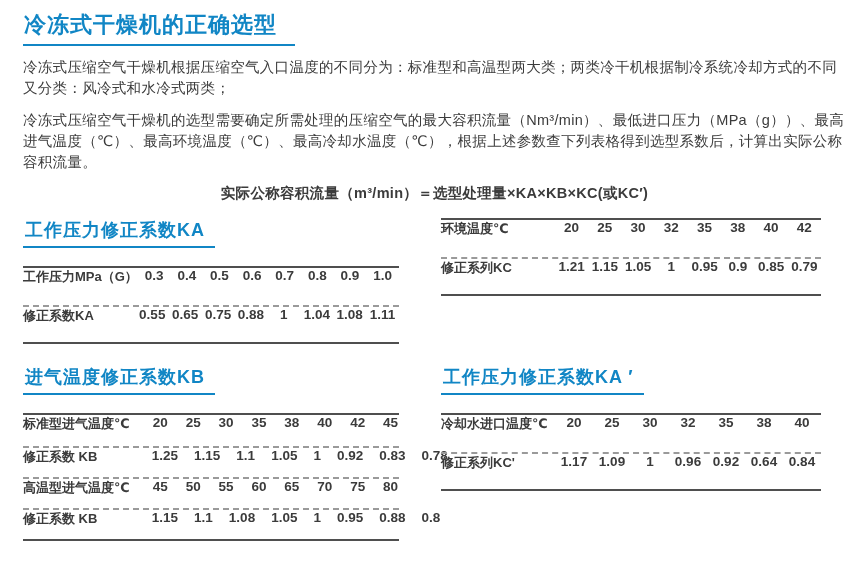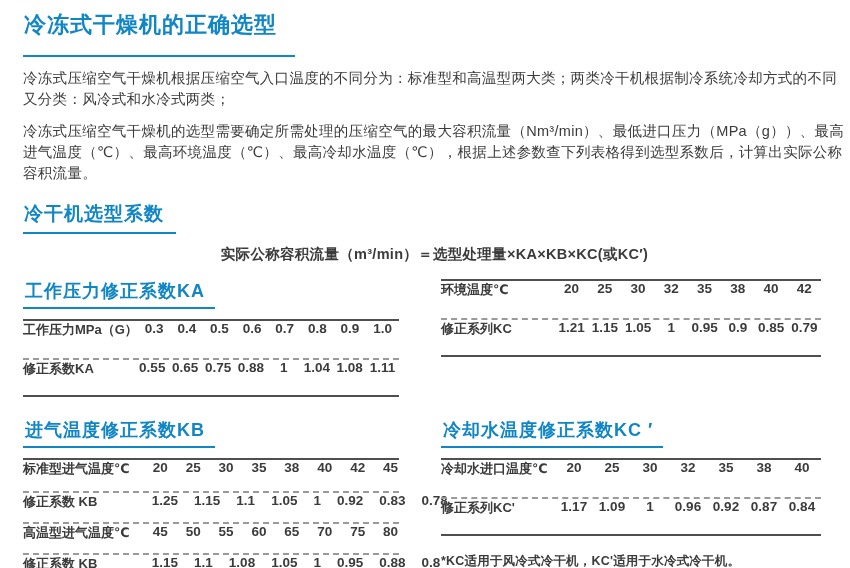--- a/index.html
+++ b/index.html
@@ -9,21 +9,21 @@
     font-family:"Liberation Sans","DejaVu Sans",sans-serif;
     color:#3b3b3b;
   }
   .page { padding:10px 4px 0 23px; }
 
   h1.doc-title {
     display:inline-block;
     font-size:22px; font-weight:bold; letter-spacing:1px;
     color:var(--accent);
     border-bottom:2px solid var(--accent);
-    padding:0 18px 15px 1px;
+    padding:0 18px 4px 1px;
   }
 
   p.body-text {
     margin-top:11px;
     font-size:14.5px; line-height:21px; font-weight:400;
     letter-spacing:0.3px;
     color:#3b3b3b;
   }
 
   .h2-wrap { margin-top:17px; }
@@ -47,21 +47,21 @@
     column-gap:42px;
     row-gap:21px;
   }
 
   h3.table-title {
     display:inline-block;
     font-size:18px; font-weight:bold; letter-spacing:1px;
     color:var(--accent);
     border-bottom:2px solid var(--accent);
     padding:0 10px 4px 2px;
-    margin-bottom:10px;
+    margin-bottom:18px;
   }
 
   .ftable {
     border-top:2px solid #4f4f4f;
     border-bottom:2px solid #4f4f4f;
   }
   .trow { display:flex; height:37px; }
   .trow + .trow { border-top:2px dashed #9a9a9a; }
   .tlabel {
     flex:0 0 30%;
@@ -83,23 +83,20 @@
 </head>
 <body>
 
 <div class="page">
 
   <h1 class="doc-title">冷冻式干燥机的正确选型</h1>
 
   <p class="body-text">冷冻式压缩空气干燥机根据压缩空气入口温度的不同分为：标准型和高温型两大类；两类冷干机根据制冷系统冷却方式的不同又分类：风冷式和水冷式两类；</p>
   <p class="body-text">冷冻式压缩空气干燥机的选型需要确定所需处理的压缩空气的最大容积流量（Nm³/min）、最低进口压力（MPa（g））、最高进气温度（℃）、最高环境温度（℃）、最高冷却水温度（℃），根据上述参数查下列表格得到选型系数后，计算出实际公称容积流量。</p>
 
-  <div class="h2-wrap">
-    <h2 class="section-title">冷干机选型系数</h2>
-  </div>
 
   <p class="formula">实际公称容积流量（m³/min）＝选型处理量×KA×KB×KC(或KC′)</p>
 
   <div class="grid">
 
     <section>
       <h3 class="table-title">工作压力修正系数KA</h3>
       <div class="ftable">
           <div class="trow">
             <div class="tlabel">工作压力MPa（G）</div>
@@ -197,40 +194,39 @@
             <div class="tcell">1.05</div>
             <div class="tcell">1</div>
             <div class="tcell">0.95</div>
             <div class="tcell">0.88</div>
             <div class="tcell">0.8</div>
           </div>
         </div>
     </section>
 
     <section>
-      <h3 class="table-title">冷却水温度修正系数KC ′</h3>
+      <h3 class="table-title">工作压力修正系数KA ′</h3>
       <div class="ftable">
           <div class="trow">
             <div class="tlabel">冷却水进口温度℃</div>
             <div class="tcell">20</div>
             <div class="tcell">25</div>
             <div class="tcell">30</div>
             <div class="tcell">32</div>
             <div class="tcell">35</div>
             <div class="tcell">38</div>
             <div class="tcell">40</div>
           </div>
           <div class="trow">
             <div class="tlabel">修正系列KC'</div>
             <div class="tcell">1.17</div>
             <div class="tcell">1.09</div>
             <div class="tcell">1</div>
             <div class="tcell">0.96</div>
             <div class="tcell">0.92</div>
-            <div class="tcell">0.87</div>
+            <div class="tcell">0.64</div>
             <div class="tcell">0.84</div>
           </div>
         </div>
-      <p class="footnote">*KC适用于风冷式冷干机，KC'适用于水冷式冷干机。</p>
     </section>
 
   </div>
 </div>
 
 </body></html>

